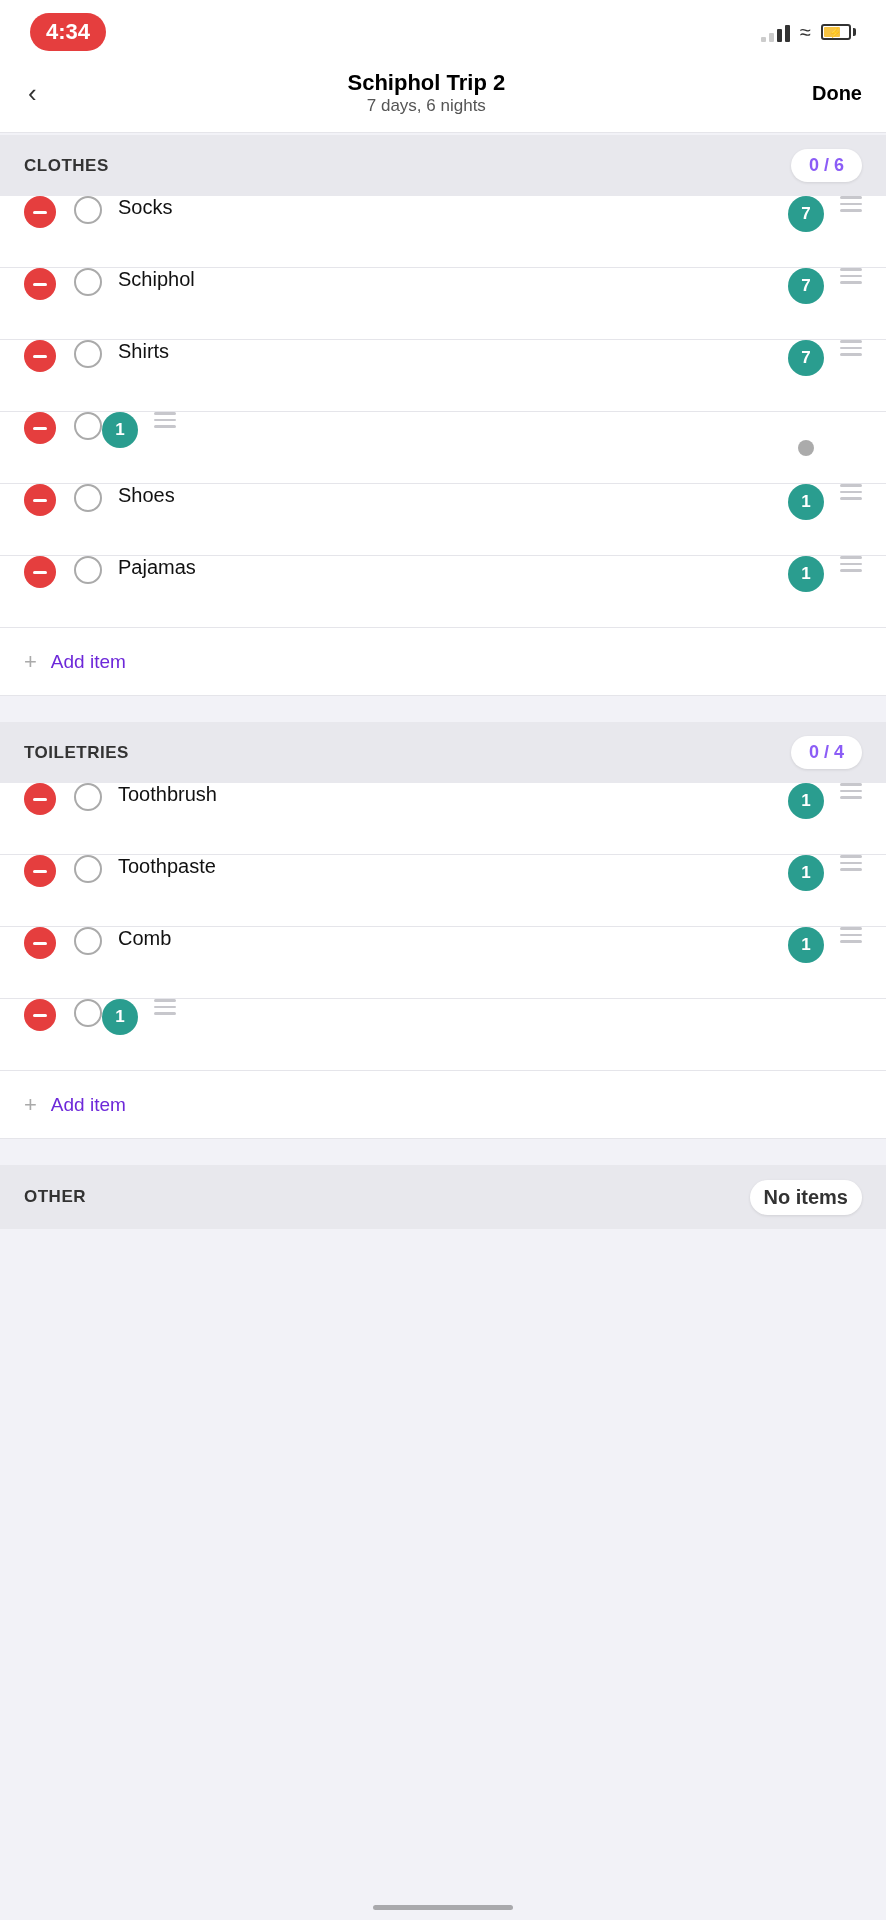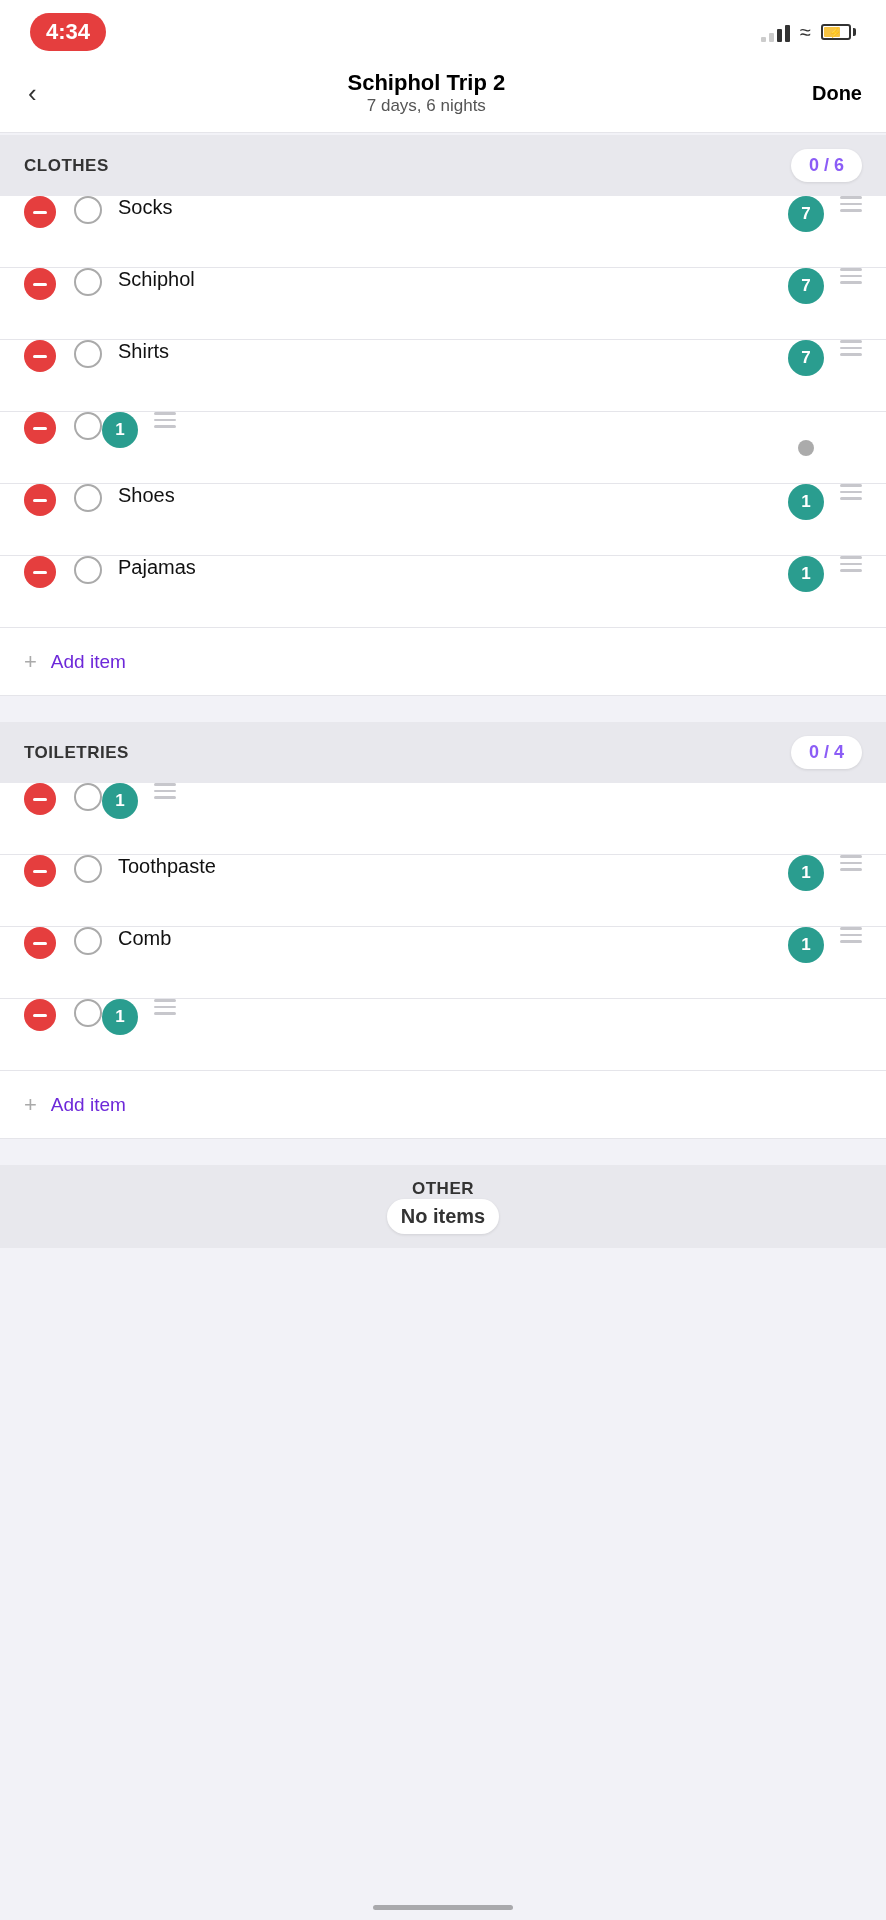--- a/index.html
+++ b/index.html
@@ -274,21 +274,20 @@
 
     
     .other-section {
       background: #e8e8ed;
       display: flex;
       align-items: center;
       justify-content: space-between;
       padding: 14px 24px;
       margin-top: 2px;
       min-height: 64px;
-      flex-direction: column;
     }
   </style>
 </head>
 <body>
 
 <div class="status-bar">
   <div class="status-time">4:34</div>
   <div class="status-icons">
     <div class="signal-bars">
       <div class="signal-bar empty" style="height:5px"></div>
@@ -404,20 +403,21 @@
 
 <div class="section-header">
   <span class="section-title">TOILETRIES</span>
   <span class="section-count">0 / 4</span>
 </div>
 
 <div id="toiletries-list">
     <div class="list-item">
       <div class="delete-btn"></div>
       <div class="check-circle"></div>
+      <span class="item-label">Toothbrush</span>
 
       <div class="qty-badge">1</div>
       <div class="drag-handle">
         <span></span>
         <span></span>
         <span></span>
       </div>
     </div>
     <div class="list-item">
       <div class="delete-btn"></div>

